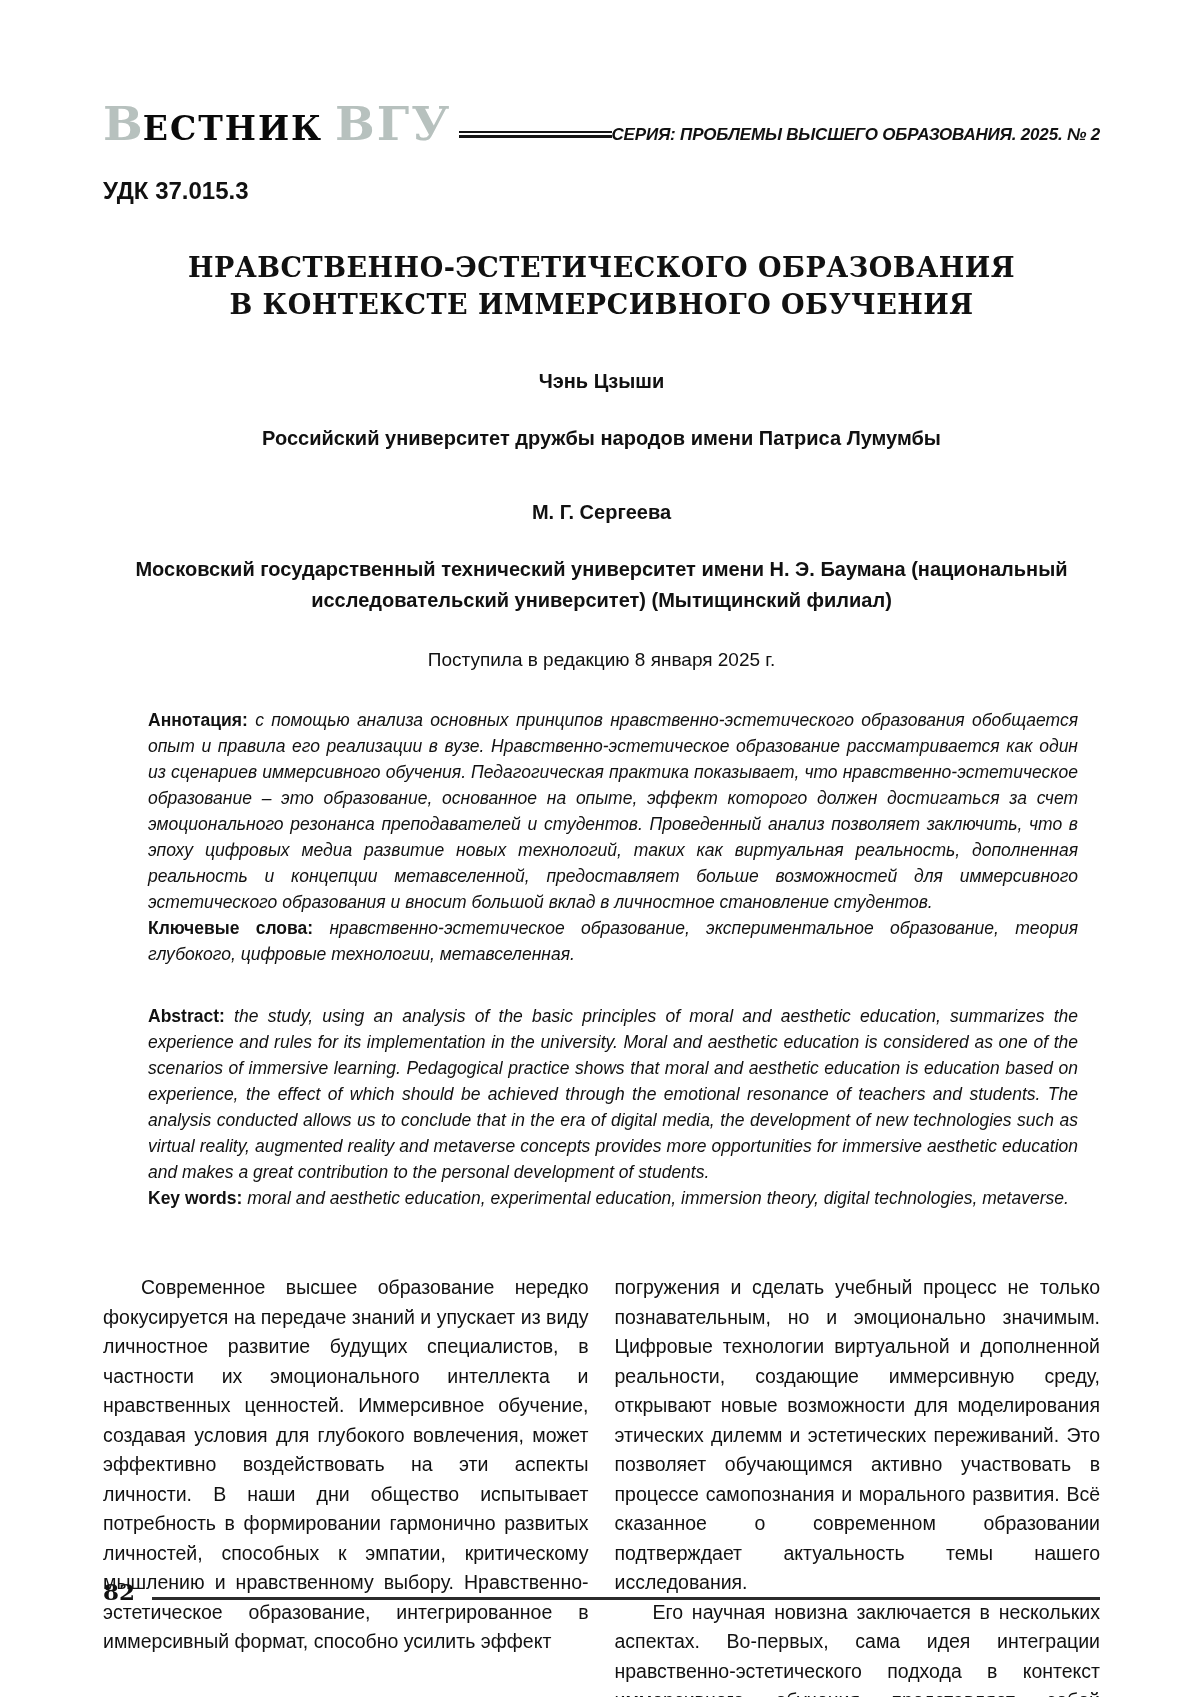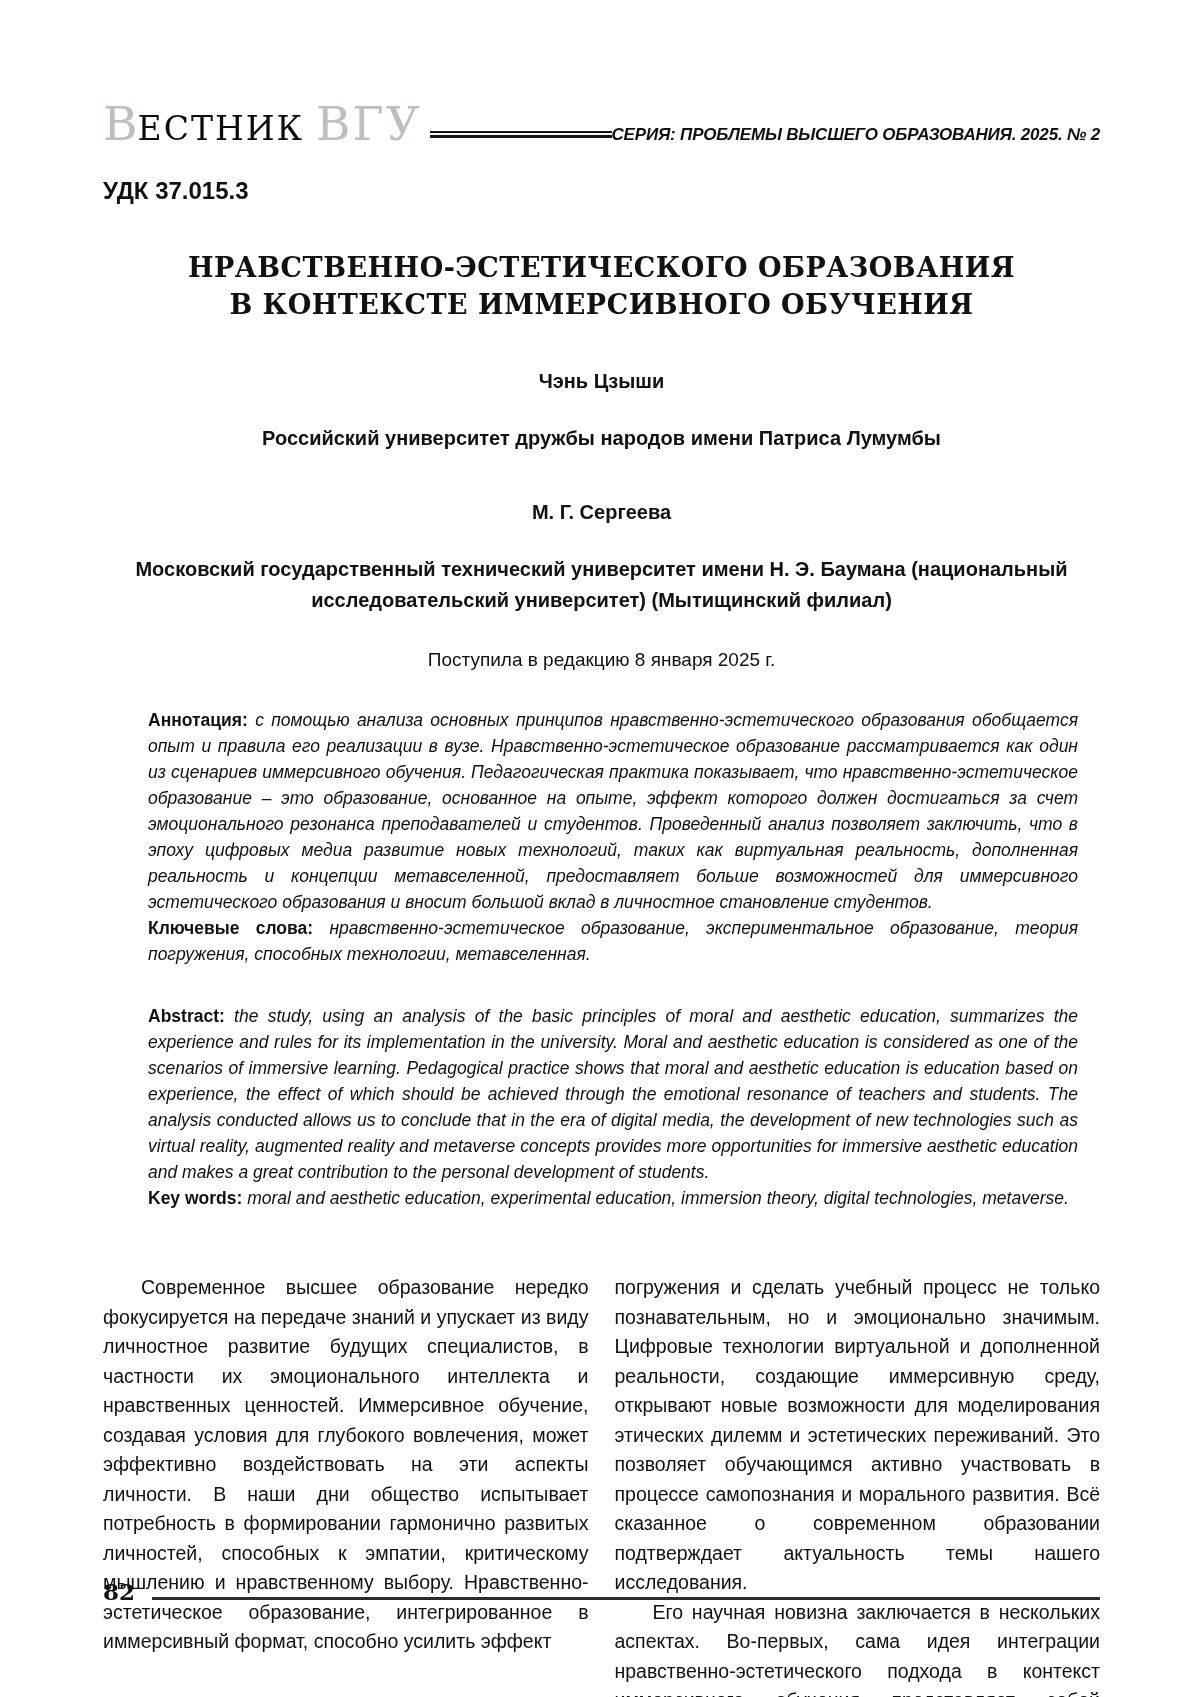--- a/index.html
+++ b/index.html
@@ -13,21 +13,21 @@
     font-family: "Liberation Sans", sans-serif;
     box-sizing: border-box;
     padding: 100px 100px 0 103px;
     overflow: hidden;
   }
 
   
   .masthead { display: flex; align-items: flex-end; }
   .logo {
     font-family: "DejaVu Serif", serif;
-    font-weight: normal;
+    font-weight: bold;
     white-space: nowrap;
     line-height: 1;
   }
   .logo .logo-cap   { font-size: 47px; color: var(--accent, #b7c1be); }
   .logo .logo-rest  { font-size: 33px; color: #0a0a0a; letter-spacing: 2px; }
   .logo .logo-acr   { font-size: 47px; color: var(--accent, #b7c1be); margin-left: 12px; letter-spacing: 2px; }
   .rule-double {
     flex: 1;
     height: 2px;
     border-top: 2px solid #141414;
@@ -125,21 +125,21 @@
 
   <div class="author">Чэнь Цзыши</div>
   <div class="affiliation">Российский университет дружбы народов имени Патриса Лумумбы</div>
   <div class="author">М. Г. Сергеева</div>
   <div class="affiliation">Московский государственный технический университет имени Н. Э. Баумана (национальный исследовательский университет) (Мытищинский филиал)</div>
 
   <div class="received">Поступила в редакцию 8 января 2025 г.</div>
 
   <div class="abstract-block">
     <p><span class="label">Аннотация:</span><span> с помощью анализа основных принципов нравственно-эстетического образования обобщается опыт и правила его реализации в вузе. Нравственно-эстетическое образование рассматривается как один из сценариев иммерсивного обучения. Педагогическая практика показывает, что нравственно-эстетическое образование – это образование, основанное на опыте, эффект которого должен достигаться за счет эмоционального резонанса преподавателей и студентов. Проведенный анализ позволяет заключить, что в эпоху цифровых медиа развитие новых технологий, таких как виртуальная реальность, дополненная реальность и концепции метавселенной, предоставляет больше возможностей для иммерсивного эстетического образования и вносит большой вклад в личностное становление студентов.</span></p>
-    <p><span class="label">Ключевые слова:</span><span> нравственно-эстетическое образование, экспериментальное образование, теория погружения, способных технологии, метавселенная.</span></p>
+    <p><span class="label">Ключевые слова:</span><span> нравственно-эстетическое образование, экспериментальное образование, теория глубокого, цифровые технологии, метавселенная.</span></p>
   </div>
 
   <div class="abstract-block">
     <p><span class="label">Abstract:</span><span> the study, using an analysis of the basic principles of moral and aesthetic education, summarizes the experience and rules for its implementation in the university. Moral and aesthetic education is considered as one of the scenarios of immersive learning. Pedagogical practice shows that moral and aesthetic education is education based on experience, the effect of which should be achieved through the emotional resonance of teachers and students. The analysis conducted allows us to conclude that in the era of digital media, the development of new technologies such as virtual reality, augmented reality and metaverse concepts provides more opportunities for immersive aesthetic education and makes a great contribution to the personal development of students.</span></p>
     <p><span class="label">Key words:</span><span> moral and aesthetic education, experimental education, immersion theory, digital technologies, metaverse.</span></p>
   </div>
 
   <div class="columns">
     <div class="col">
       <p class="indent">Современное высшее образование нередко фокусируется на передаче знаний и упускает из виду личностное развитие будущих специалистов, в частности их эмоционального интеллекта и нравственных ценностей. Иммерсивное обучение, создавая условия для глубокого вовлечения, может эффективно воздействовать на эти аспекты личности. В наши дни общество испытывает потребность в формировании гармонично развитых личностей, способных к эмпатии, критическому мышлению и нравственному выбору. Нравственно-эстетическое образование, интегрированное в иммерсивный формат, способно усилить эффект</p>

